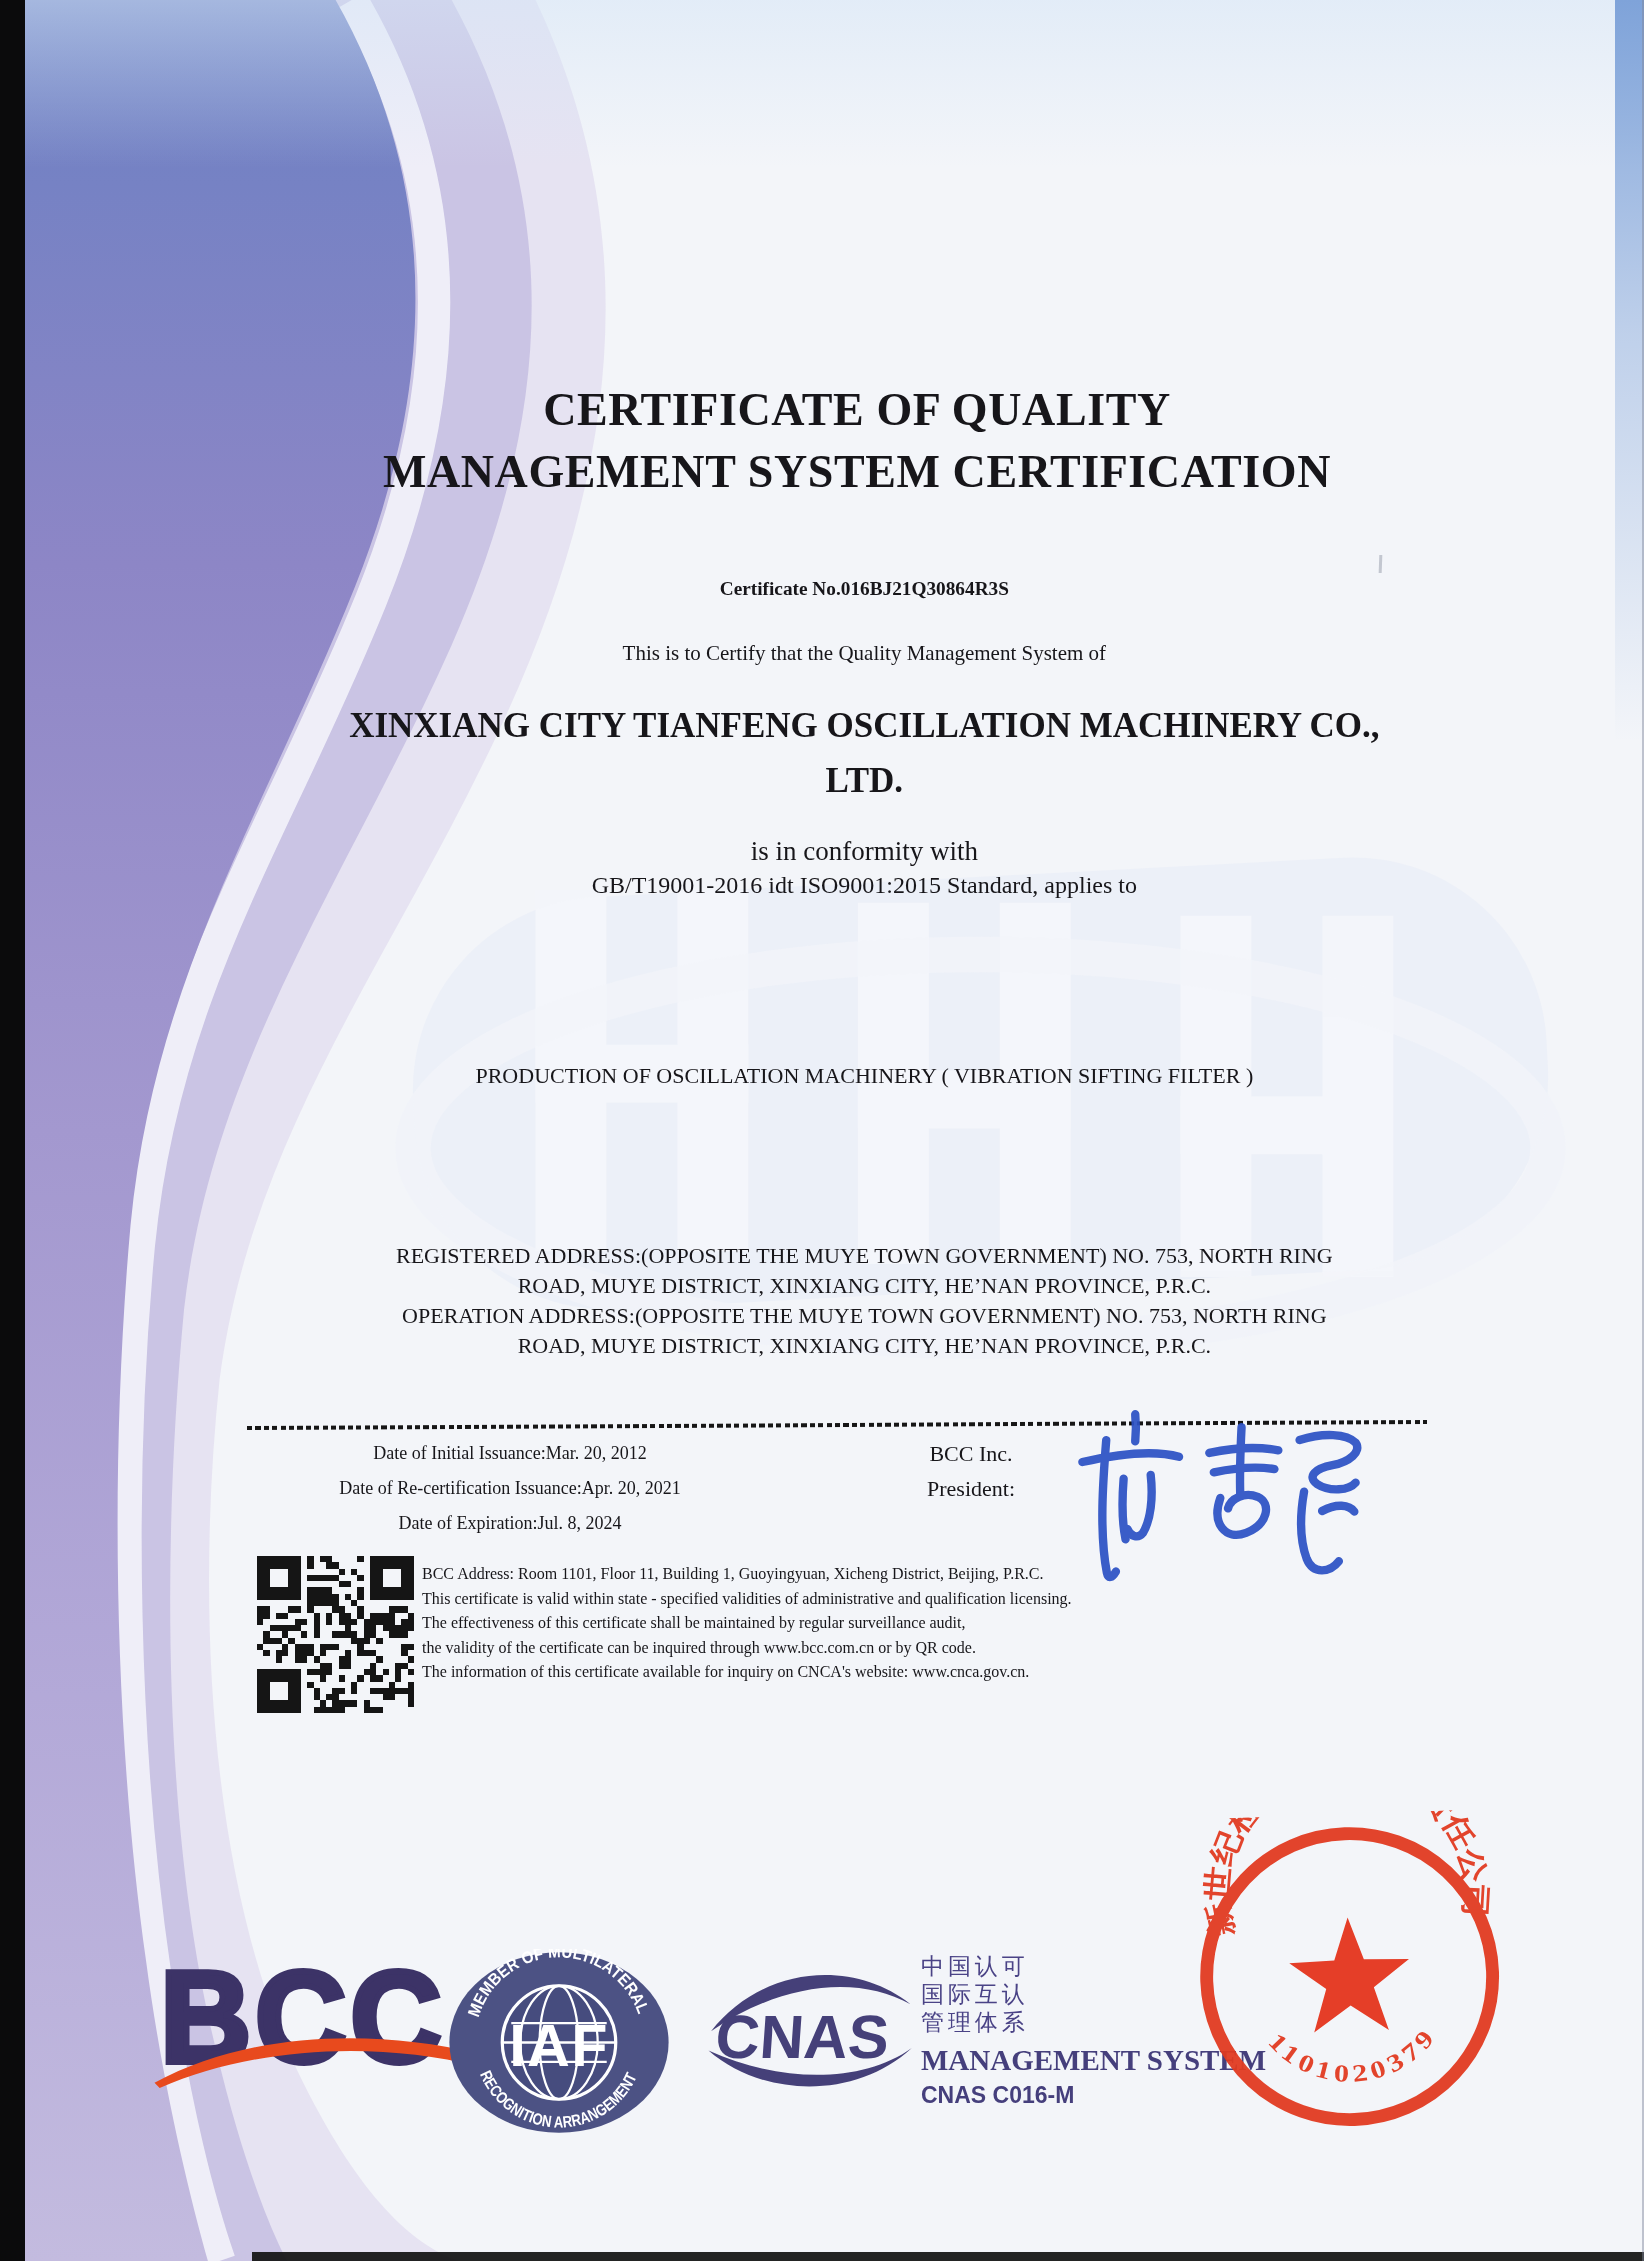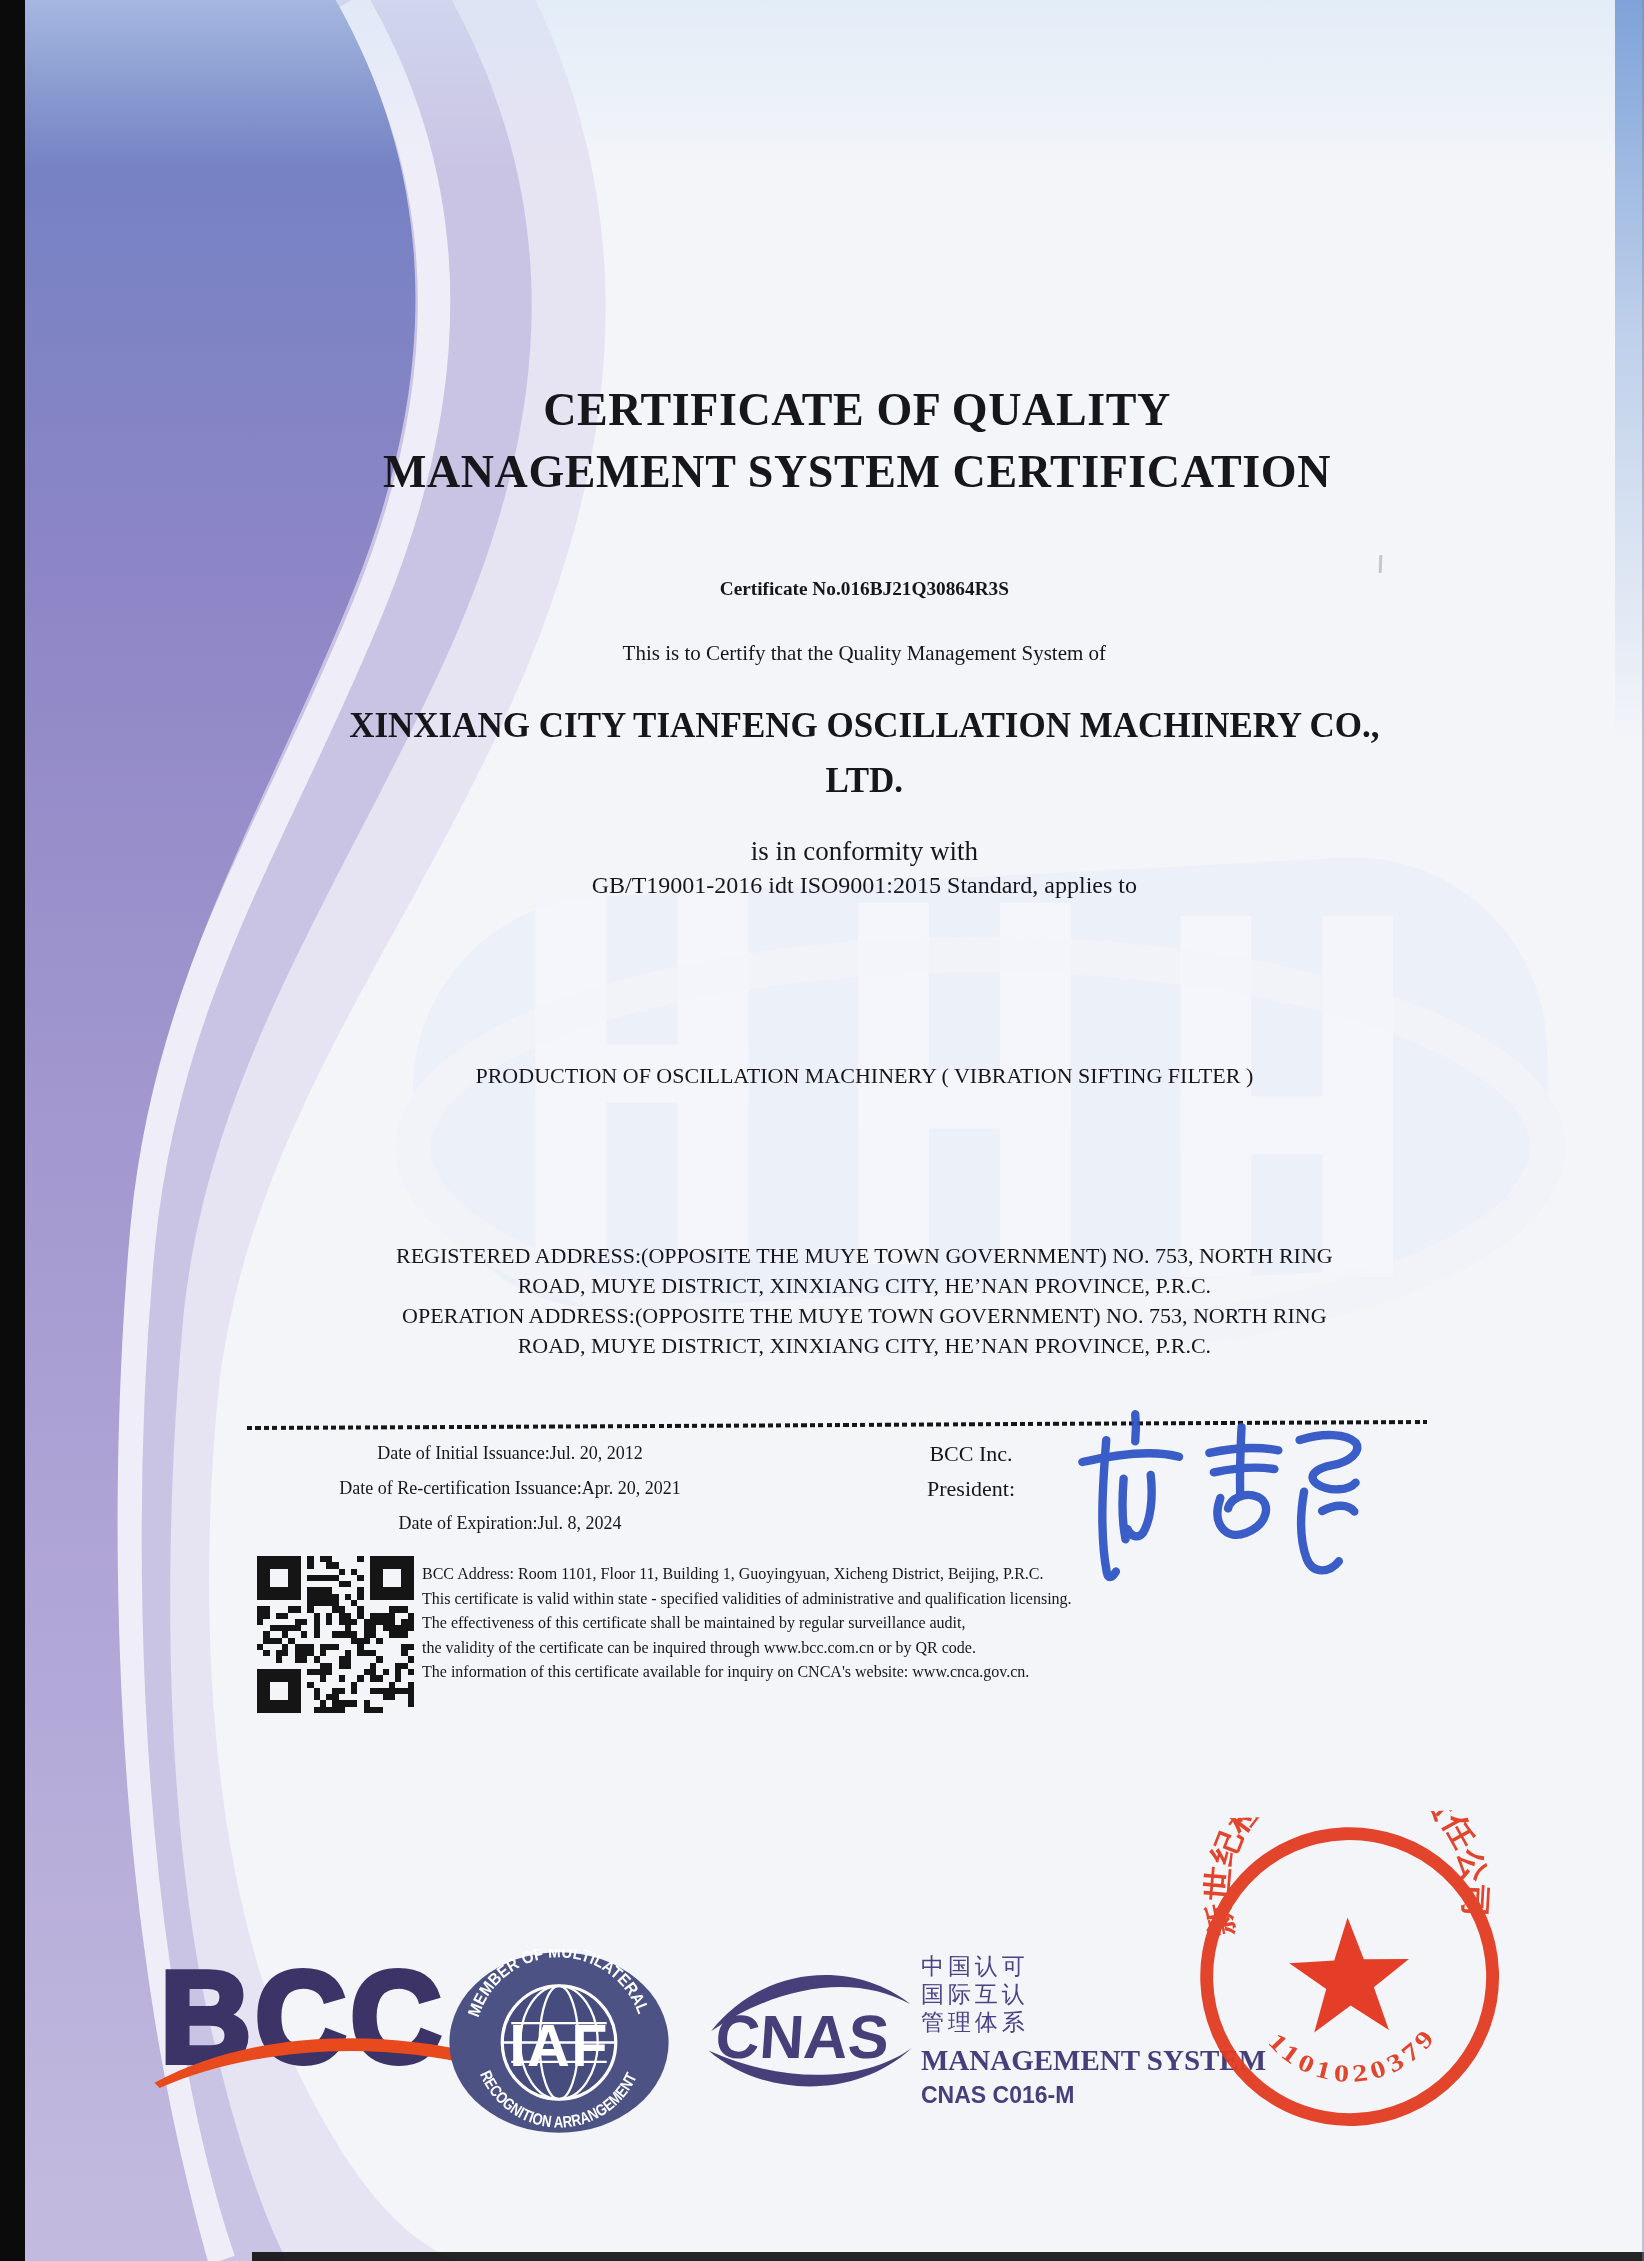--- a/index.html
+++ b/index.html
@@ -113,21 +113,21 @@
 <div class="abs addresses center">
   <div>REGISTERED ADDRESS:(OPPOSITE THE MUYE TOWN GOVERNMENT) NO. 753, NORTH RING</div>
   <div>ROAD, MUYE DISTRICT, XINXIANG CITY, HE’NAN PROVINCE, P.R.C.</div>
   <div>OPERATION ADDRESS:(OPPOSITE THE MUYE TOWN GOVERNMENT) NO. 753, NORTH RING</div>
   <div>ROAD, MUYE DISTRICT, XINXIANG CITY, HE’NAN PROVINCE, P.R.C.</div>
 </div>
 
 <div class="abs rule"></div>
 
 <div class="abs dates">
-  <div>Date of Initial Issuance:Jul. 20, 2012</div>
+  <div>Date of Initial Issuance:Mar. 20, 2012</div>
   <div>Date of Re-certification Issuance:Apr. 20, 2021</div>
   <div>Date of Expiration:Jul. 8, 2024</div>
 </div>
 
 <div class="abs issuer">
   <div>BCC Inc.</div>
   <div>President:</div>
 </div>
 
 <svg class="abs" role="img" style="left:1045px;top:1400px;" width="348" height="200" viewBox="0 0 540 310" aria-label="尚志强">

